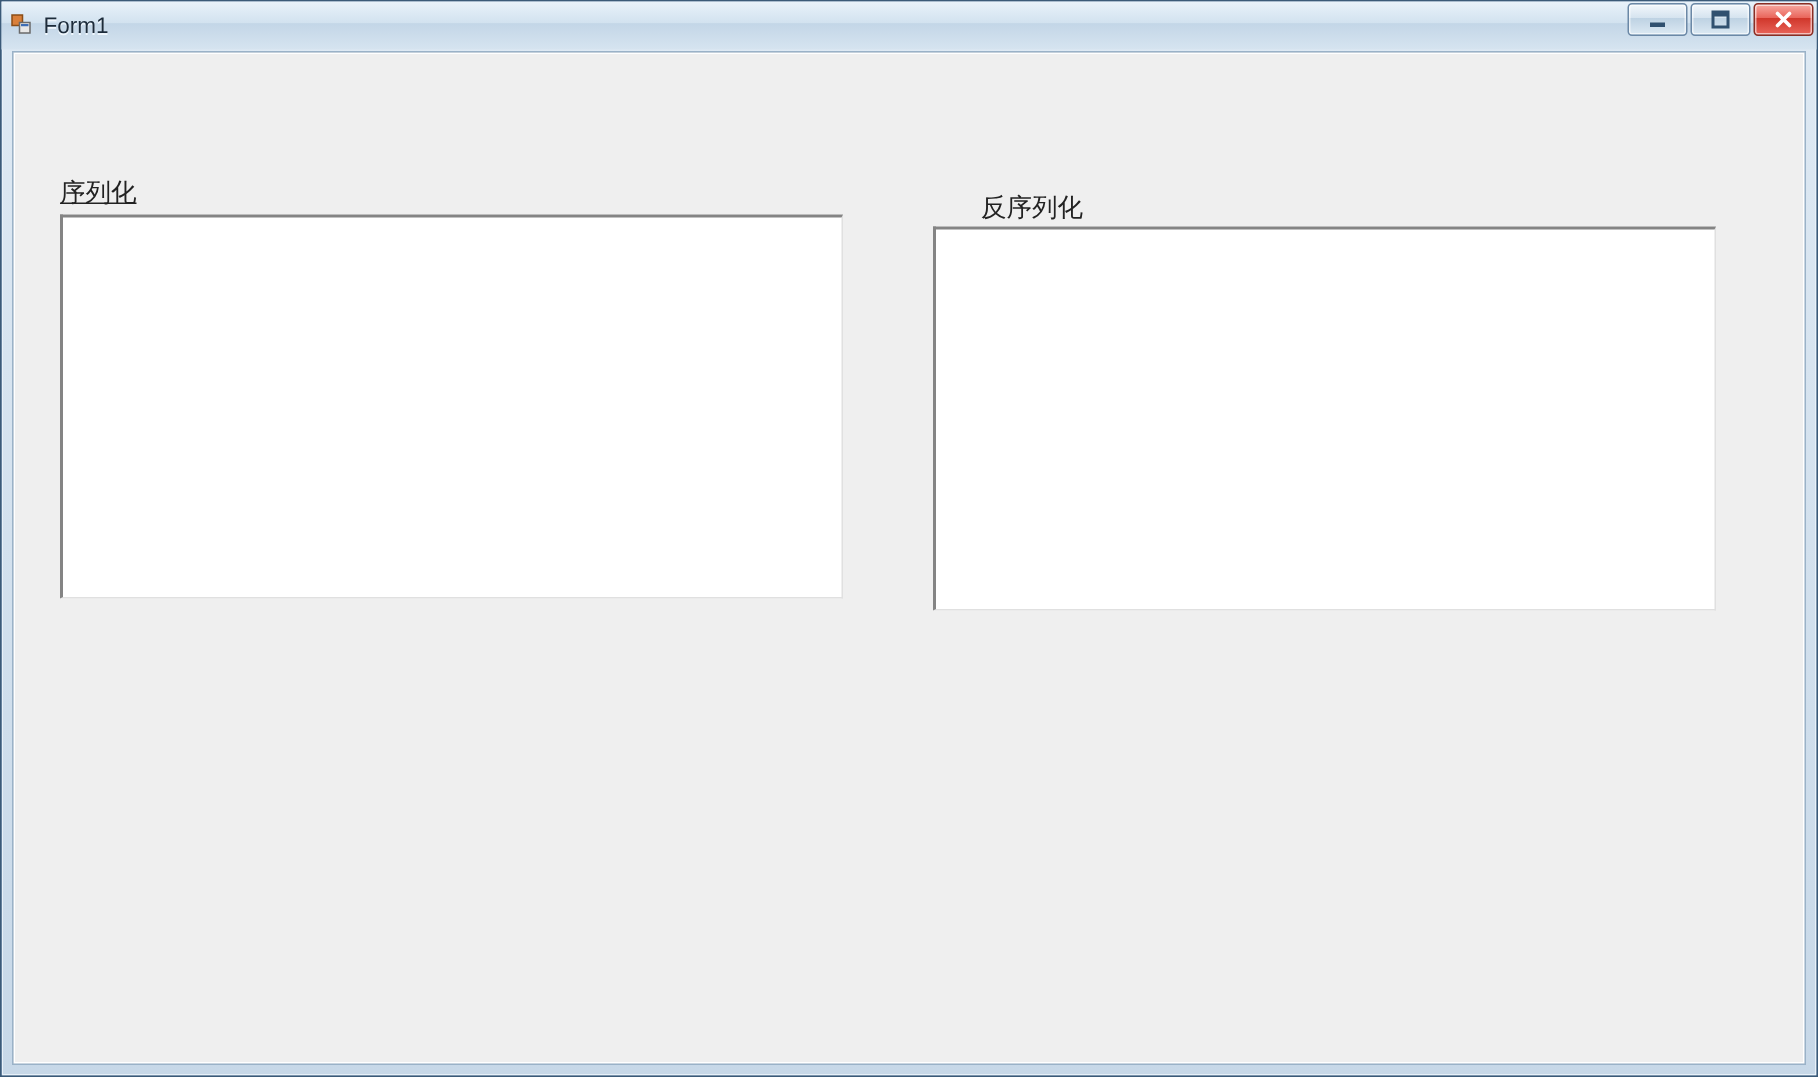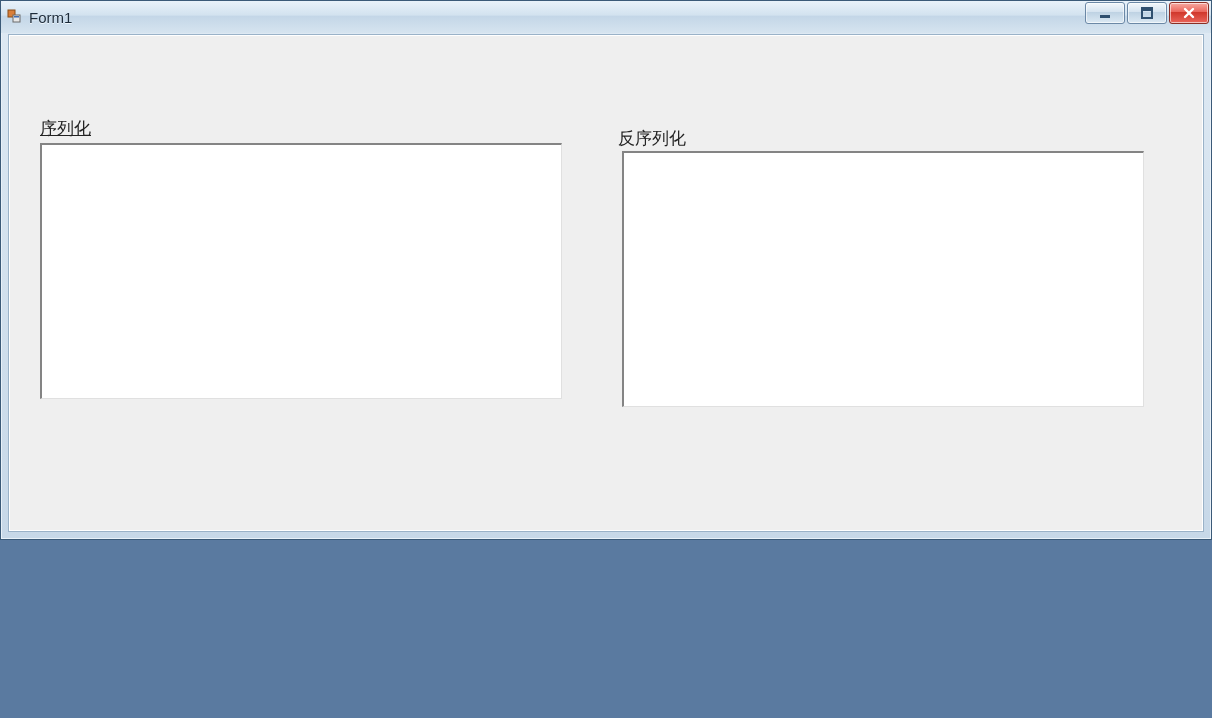--- a/index.html
+++ b/index.html
@@ -8,21 +8,21 @@
       height: 718px;
       overflow: hidden;
       font-family: "Microsoft YaHei", "SimSun", Tahoma, sans-serif;
       font-size: 15px;
       background: #5a7aa0;
     }
     .window {
       position: absolute;
       left: 0; top: 0;
       width: 1212px;
-      height: 540px;
+      height: 718px;
       background: linear-gradient(to bottom, #dfeaf4 0%, #c7d8e8 100%);
       border: 1px solid #3b5a78;
       box-shadow: inset 0 0 0 1px #e8f1f9;
     }
     .titlebar {
       position: relative;
       height: 32px;
       display: flex;
       align-items: center;
       padding: 0 6px;
@@ -66,21 +66,21 @@
       border: 1px solid #9ab2c8;
       box-shadow: inset 0 0 0 1px #ffffff;
     }
     .panel-label {
       position: absolute;
       color: #222;
       font-size: 17px;
       font-family: "SimSun", "Microsoft YaHei", sans-serif;
     }
     #label-left { left: 31px; top: 82px; text-decoration: underline; }
-    #label-right { left: 609px; top: 92px; font-family: Liberation Mono, monospace; }
+    #label-right { left: 645px; top: 92px; font-family: Liberation Mono, monospace; }
     .textbox {
       position: absolute;
       background: #ffffff;
       border-top: 2px solid #848484;
       border-left: 2px solid #848484;
       border-right: 1px solid #e0e0e0;
       border-bottom: 1px solid #e0e0e0;
       padding: 2px 4px;
       font-family: Consolas, monospace;
       font-size: 13px;

